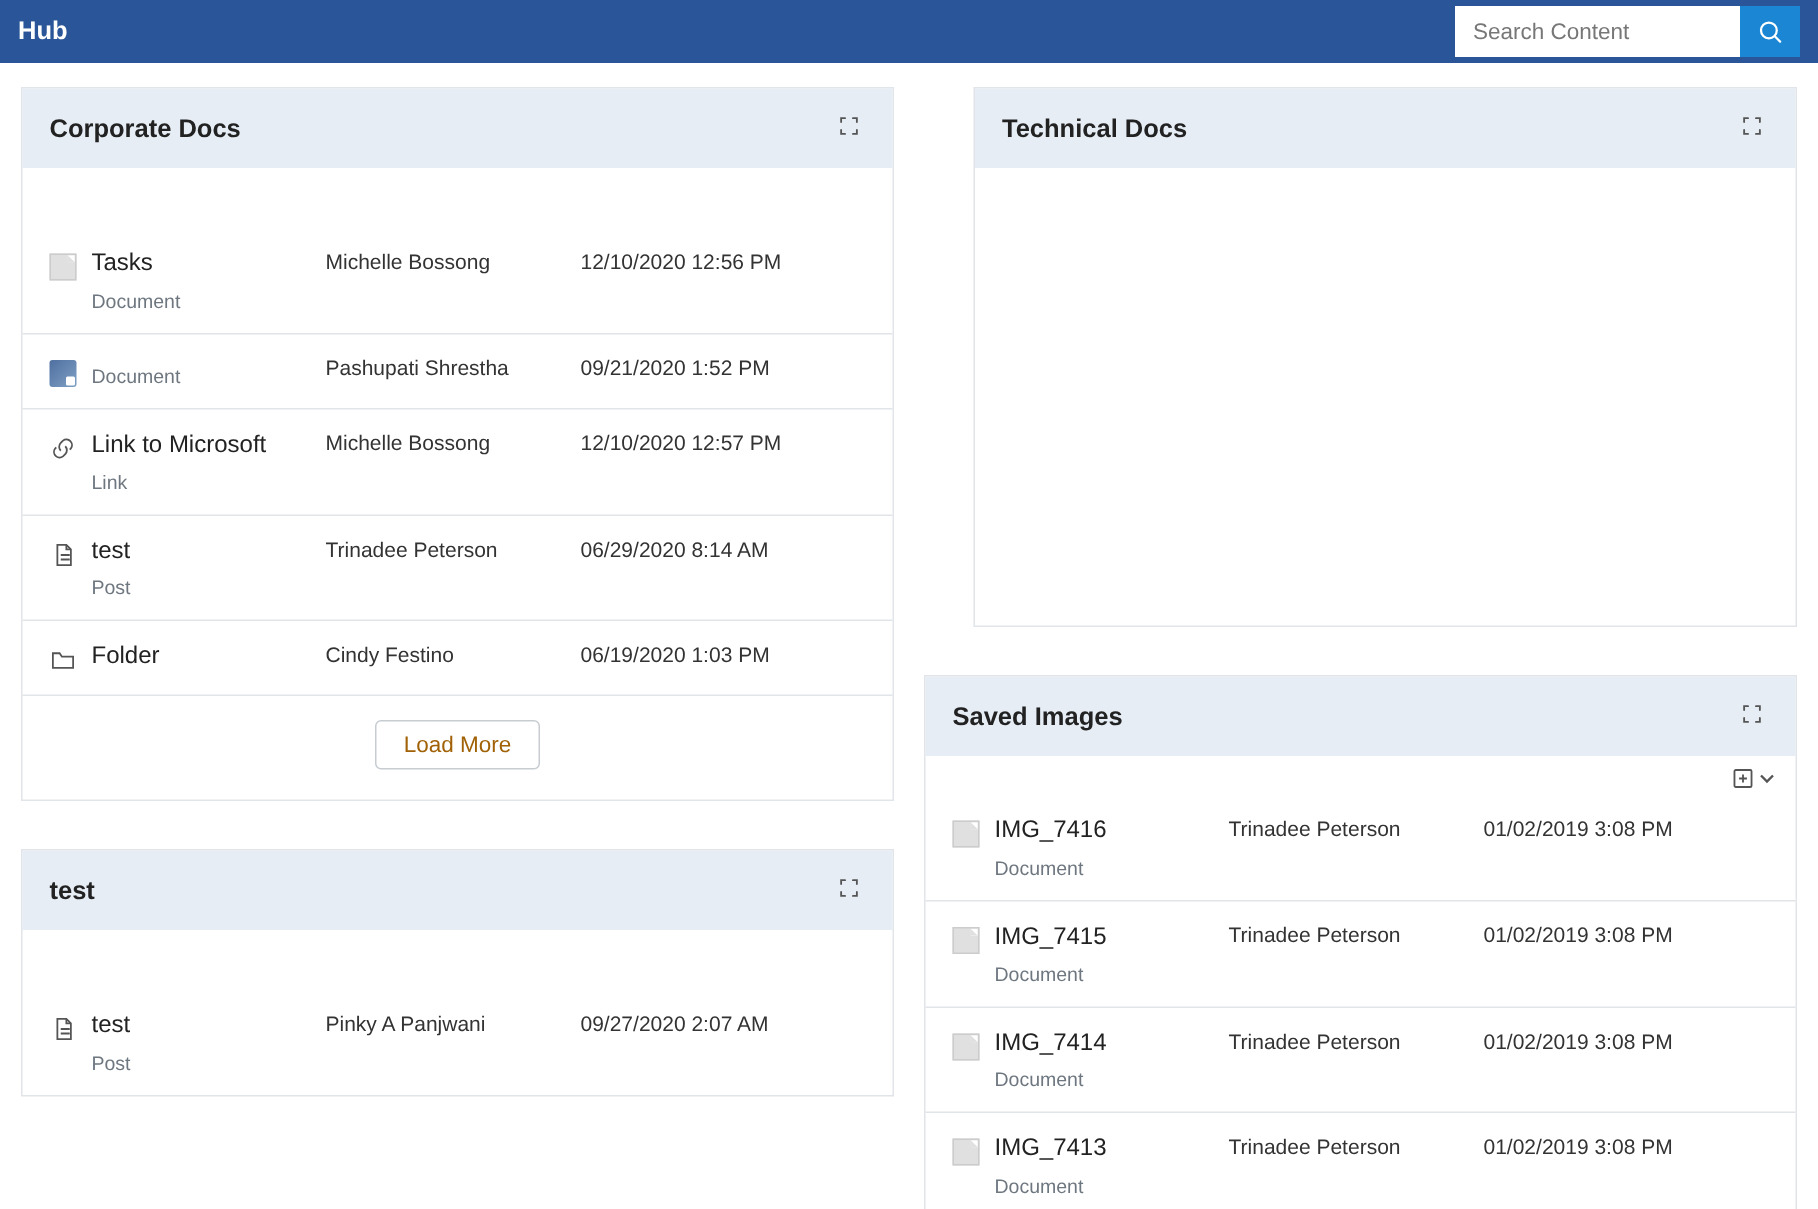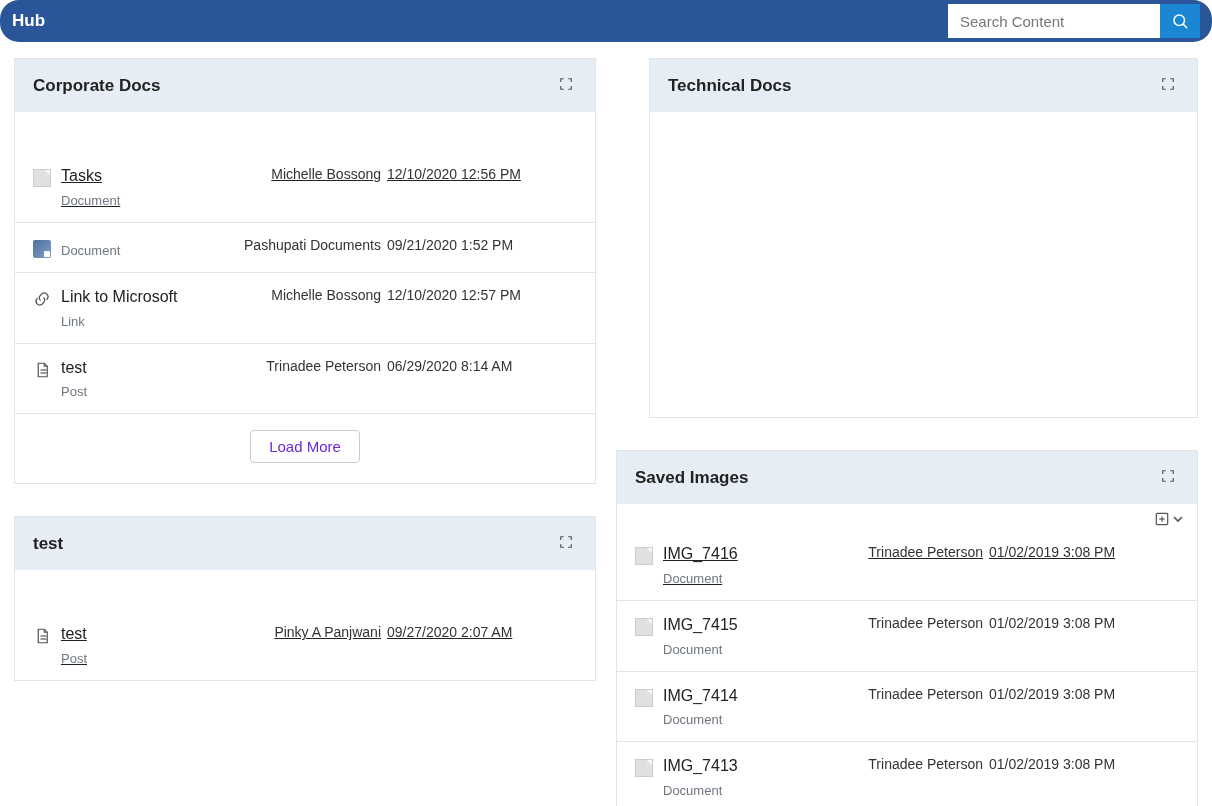--- a/index.html
+++ b/index.html
@@ -22,37 +22,36 @@
 
   
   .topbar {
     display:flex;
     align-items:center;
     justify-content:space-between;
     background: var(--blue-header);
     color:#fff;
     padding:0 12px;
     height:42px;
-    border-radius:19px;
   }
   .topbar-title {
     font-weight:600;
     font-size:17px;
   }
   .search-wrap {
     display:flex;
     align-items:stretch;
     height:34px;
   }
   .search-input {
     border:none;
     padding:0 12px;
     font-size:15px;
     color:#333;
-    width:212px;
+    width:190px;
     background:#fff;
   }
   .search-input::placeholder { color:#777; }
   .search-btn {
     width:40px;
     background: var(--blue-search);
     border:none;
     display:flex;
     align-items:center;
     justify-content:center;
@@ -105,41 +104,41 @@
 
   .panel-body { }
 
   .row {
     display:grid;
     grid-template-columns: 1fr 170px 190px;
     align-items:flex-start;
     padding:14px 18px;
     border-top:1px solid var(--border);
   }
-  .row:first-child { border-top:none;text-decoration:underline; }
+  .row:first-child { border-top:none; }
   .row-empty { height:40px; border-top:none; }
 
   .row-main { display:flex; align-items:flex-start; gap:10px; }
   .row-main .title {
     font-size:16px;
     color: var(--text-dark);
     line-height:1.3;
     word-wrap:break-word;
     max-width:180px;
   }
   .row-main .subtype {
     font-size:13px;
     color: var(--text-muted);
     margin-top:6px;
     display:block;
   }
   .author {
     font-size:14px;
     color:#333;
-    text-align:right;
+    text-align:left;
     padding-right:6px;
   }
   .timestamp {
     font-size:14px;
     color:#333;
     text-align:left;
   }
 
   
   .ficon {
@@ -181,21 +180,21 @@
     display:flex; justify-content:center;
     padding:16px 0 20px 0;
     border-top:1px solid var(--border);
   }
   .loadmore-btn {
     border:1px solid #c7ccd1;
     background:#fff;
     padding:7px 18px;
     border-radius:4px;
     font-size:15px;
-    color:#6d28d9;
+    color:#a16207;
     cursor:pointer;
   }
 </style>
 </head>
 <body>
 
 <div class="topbar">
   <div class="topbar-title">Hub</div>
   <div class="search-wrap">
     <input class="search-input" type="text" placeholder="Search Content" style="">
@@ -238,21 +237,21 @@
               <div class="author">Michelle Bossong</div>
               <div class="timestamp">12/10/2020 12:56 PM</div>
             </div>
             <div class="row">
               <div class="row-main">
                 <span class="ficon thumb"></span>
                 <div>
                   <span class="subtype">Document</span>
                 </div>
               </div>
-              <div class="author">Pashupati Documents</div>
+              <div class="author">Pashupati Shrestha</div>
               <div class="timestamp">09/21/2020 1:52 PM</div>
             </div>
             <div class="row">
               <div class="row-main">
                 <span class="ficon link-svg"><svg viewBox="0 0 24 24">
                     <path d="M10 14a5 5 0 0 1 0-7l2-2a5 5 0 0 1 7 7l-1 1"></path>
                     <path d="M14 10a5 5 0 0 1 0 7l-2 2a5 5 0 0 1-7-7l1-1"></path>
                   </svg></span>
                 <div>
                   <div class="title">Link to Microsoft</div>
@@ -270,20 +269,32 @@
                     <line x1="10" y1="12" x2="18" y2="12"></line>
                     <line x1="10" y1="16" x2="18" y2="16"></line>
                   </svg></span>
                 <div>
                   <div class="title">test</div>
                   <span class="subtype">Post</span>
                 </div>
               </div>
               <div class="author">Trinadee Peterson</div>
               <div class="timestamp">06/29/2020 8:14 AM</div>
+            </div>
+            <div class="row">
+              <div class="row-main">
+                <span class="ficon folder-svg"><svg viewBox="0 0 24 24">
+                    <path d="M3 6h6l2 3h10v10H3z"></path>
+                  </svg></span>
+                <div>
+                  <div class="title">Folder</div>
+                </div>
+              </div>
+              <div class="author">Cindy Festino</div>
+              <div class="timestamp">06/19/2020 1:03 PM</div>
             </div>
           </div>
         <div class="loadmore-wrap">
           <button class="loadmore-btn">Load More</button>
         </div>
       </div>
     </div>
 
     <div class="panel">
       <div class="panel-header">

